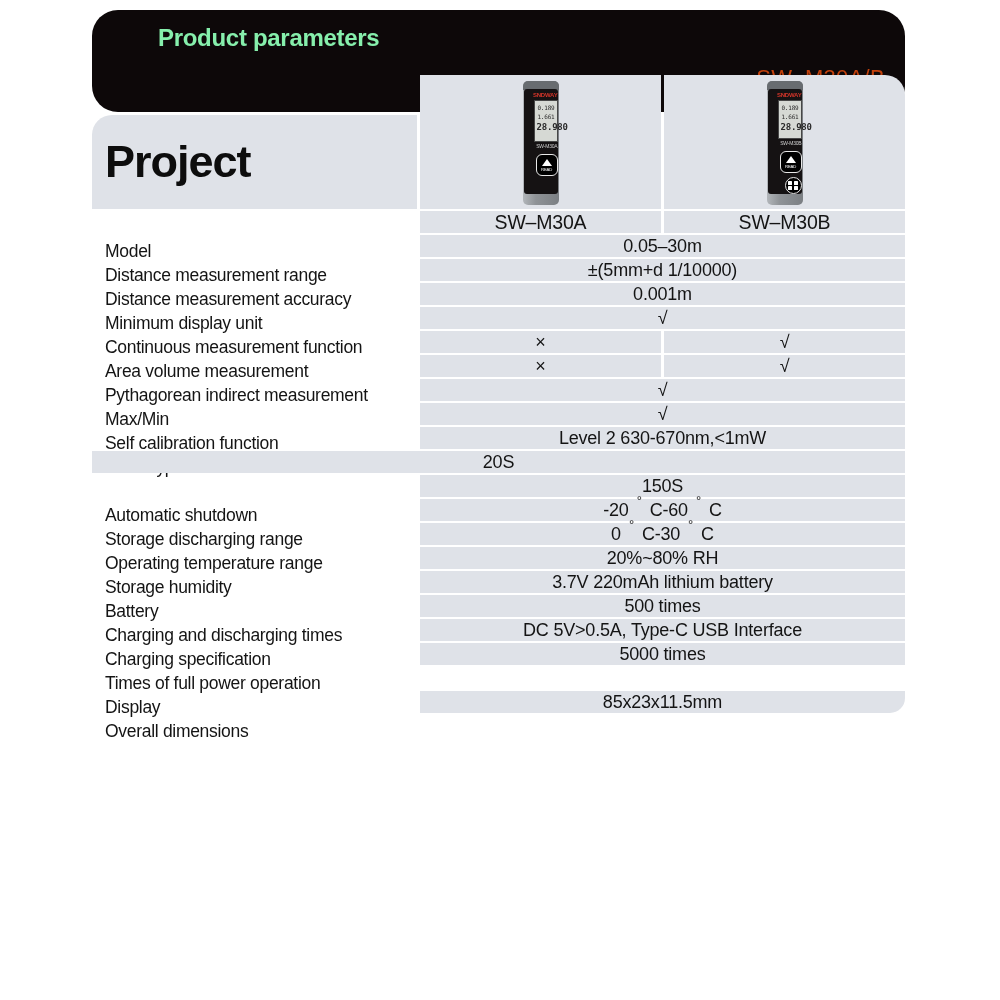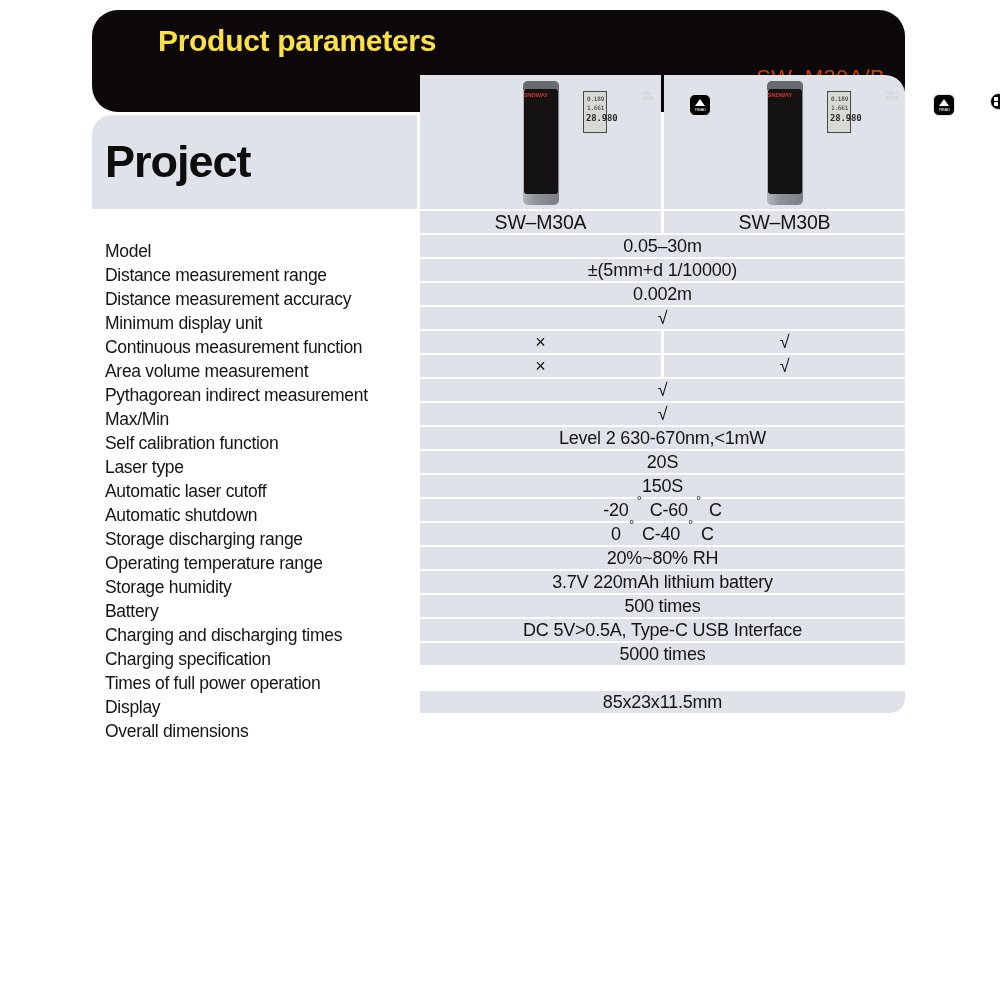--- a/index.html
+++ b/index.html
@@ -13,21 +13,21 @@
   .card{
     position:absolute;left:92px;top:10px;width:813px;height:966px;
   }
   
   .header-bar{
     position:absolute;top:0;left:0;right:0;height:102px;
     background:#0d0809;border-radius:26px;
   }
   .header-title{
     position:absolute;left:66px;top:14px;
-    color:#fde047;font-size:30px;font-weight:bold;letter-spacing:-0.3px;
+    color:#86efac;font-size:24px;font-weight:bold;letter-spacing:-0.3px;
   }
   .header-model{
     position:absolute;right:20px;top:31px;
     color:#c2410c;font-size:22px;letter-spacing:0.3px;margin-top:24px;
   }
   
   .panel{
     position:absolute;left:0;right:0;top:65px;
   }
   .row{display:flex;gap:3px;margin-top:2px;height:22px;}
@@ -58,21 +58,21 @@
   .device{width:42px;height:124px;position:relative;}
   .dev-body{
     position:absolute;left:3px;right:3px;top:0;bottom:0;
     background:linear-gradient(90deg,#b2b6ba,#8f9397 35%,#7b7f83);
     border-radius:5px;
   }
   .dev-cap{position:absolute;top:0;left:0;right:0;height:9px;background:#686c70;border-radius:5px 5px 0 0;}
   .dev-face{
     position:absolute;left:4px;right:4px;top:8px;bottom:11px;
     background:#151213;border-radius:3px;
-    display:flex;align-items:flex-start;gap:35px;
+    display:flex;flex-direction:column;align-items:flex-end;
   }
   .dev-brand{color:#d4352a;font-size:6px;font-weight:bold;margin-top:3px;line-height:1;}
   .dev-screen{
     width:24px;height:42px;background:#d6d9d4;border:1px solid #474747;
     margin-top:2px;box-sizing:border-box;padding:2px 2px 0 2px;text-align:right;
     font-family:"DejaVu Sans Mono", monospace;color:#2a2a2a;
   }
   .lcd-s{font-size:6px;line-height:1.5;}
   .lcd-l{font-size:9px;font-weight:bold;line-height:1.4;}
   .dev-model{color:#cfcfcf;font-size:5px;margin-top:2px;line-height:1;}
@@ -164,21 +164,21 @@
     <div class="row">
       <div class="cell label-cell">Distance measurement range</div>
       <div class="cell value-cell">0.05–30m</div>
     </div>
     <div class="row">
       <div class="cell label-cell">Distance measurement accuracy</div>
       <div class="cell value-cell">±(5mm+d 1/10000)</div>
     </div>
     <div class="row">
       <div class="cell label-cell">Minimum display unit</div>
-      <div class="cell value-cell">0.002m</div>
+      <div class="cell value-cell">0.001m</div>
     </div>
     <div class="row">
       <div class="cell label-cell">Continuous measurement function</div>
       <div class="cell value-cell">√</div>
     </div>
     <div class="row">
       <div class="cell label-cell">Area volume measurement</div>
       <div class="cell value-cell">×</div>
       <div class="cell value-cell">√</div>
     </div>
@@ -193,21 +193,20 @@
     </div>
     <div class="row">
       <div class="cell label-cell">Self calibration function</div>
       <div class="cell value-cell">√</div>
     </div>
     <div class="row">
       <div class="cell label-cell">Laser type</div>
       <div class="cell value-cell">Level 2 630-670nm,&lt;1mW</div>
     </div>
     <div class="row">
-      <div class="cell label-cell">Automatic laser cutoff</div>
       <div class="cell value-cell">20S</div>
     </div>
     <div class="row">
       <div class="cell label-cell">Automatic shutdown</div>
       <div class="cell value-cell">150S</div>
     </div>
     <div class="row">
       <div class="cell label-cell">Storage discharging range</div>
       <div class="cell value-cell">
         <span>-20</span>
@@ -215,21 +214,21 @@
           <span>C-60</span>
           <span class="deg">°</span>
           <span>C</span>
       </div>
     </div>
     <div class="row">
       <div class="cell label-cell">Operating temperature range</div>
       <div class="cell value-cell">
         <span>0</span>
           <span class="deg">°</span>
-          <span>C-40</span>
+          <span>C-30</span>
           <span class="deg">°</span>
           <span>C</span>
       </div>
     </div>
     <div class="row">
       <div class="cell label-cell">Storage humidity</div>
       <div class="cell value-cell">20%~80% RH</div>
     </div>
     <div class="row">
       <div class="cell label-cell">Battery</div>

